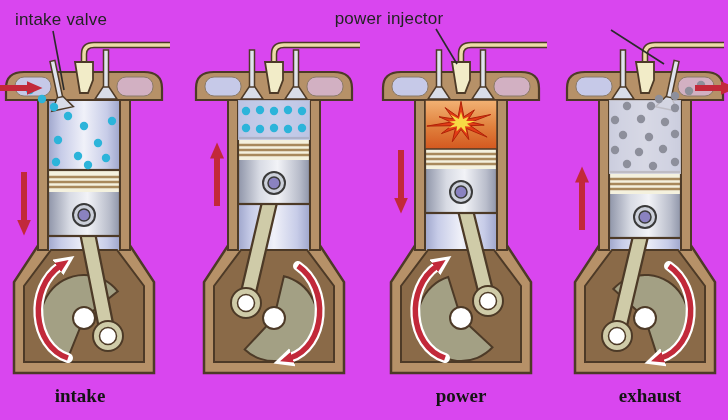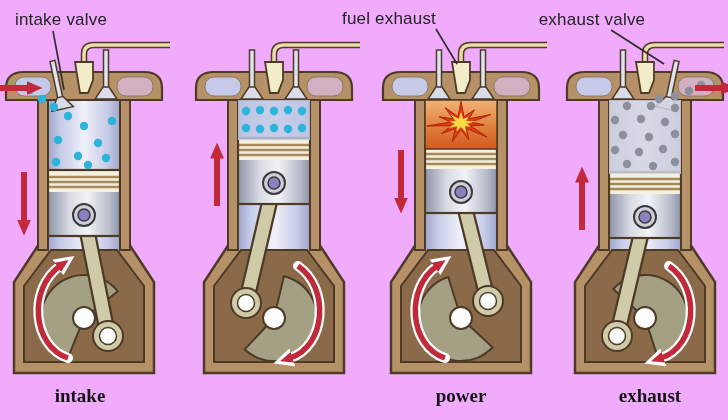--- a/index.html
+++ b/index.html
@@ -1,16 +1,16 @@
 <!DOCTYPE html>
 <html><head>
 <meta charset="utf-8">
 <style>
   html,body{margin:0;padding:0;background:#fff;}
-  #canvas{position:relative;width:728px;height:420px;background:#f0abfc;overflow:hidden;
+  #canvas{position:relative;width:728px;height:420px;background:#d946ef;overflow:hidden;
           font-family:"Liberation Sans",sans-serif;}
   #diagram{position:absolute;left:0;top:0;}
   .ann{position:absolute;transform:translateX(-50%);font-size:17px;color:#232323;
        white-space:nowrap;letter-spacing:0.2px;}
   .stage{position:absolute;transform:translateX(-50%);font-size:19px;font-weight:bold;
          color:#141414;white-space:nowrap;font-family:Liberation Serif, serif;}
 </style>
 </head>
 <body>
 
@@ -253,19 +253,18 @@
         <line x1="582" y1="230" x2="582" y2="180" stroke="#c2293a" stroke-width="6" marker-end="url(#ahR)"></line>
         <path d="M669,266 C701,288 697,346 661,358" fill="none" stroke="#ffffff" stroke-width="10" marker-end="url(#ahW)" stroke-linecap="round"></path>
         <path d="M669,266 C701,288 697,346 661,358" fill="none" stroke="#c2293a" stroke-width="5.5" marker-end="url(#ahC)"></path>
       </g>
       <line x1="53" y1="31" x2="64" y2="90" stroke="#2b2b2b" stroke-width="1.6"></line>
       <line x1="436" y1="29" x2="457" y2="64" stroke="#2b2b2b" stroke-width="1.6"></line>
       <line x1="611" y1="30" x2="664" y2="64" stroke="#2b2b2b" stroke-width="1.6"></line>
     </svg>
 
   <div class="ann" style="left:61px;top:10px">intake valve</div>
-  <div class="ann" style="left:389px;top:9px">fuel exhaust</div>
-  <div class="ann" style="left:592px;top:10px">exhaust valve</div>
+  <div class="ann" style="left:389px;top:9px">power injector</div>
 
   <div class="stage" style="left:80px;top:385px">intake</div>
   <div class="stage" style="left:461px;top:385px">power</div>
   <div class="stage" style="left:650px;top:385px">exhaust</div>
 </div>
 
 </body></html>

